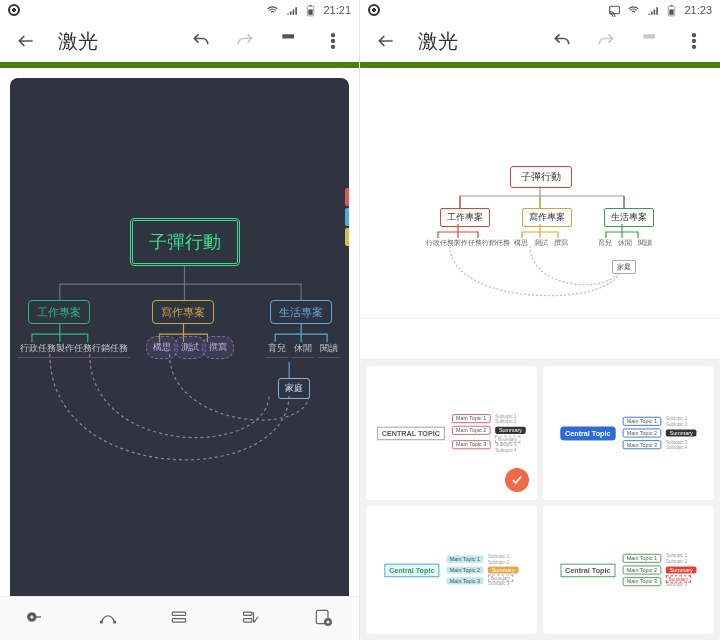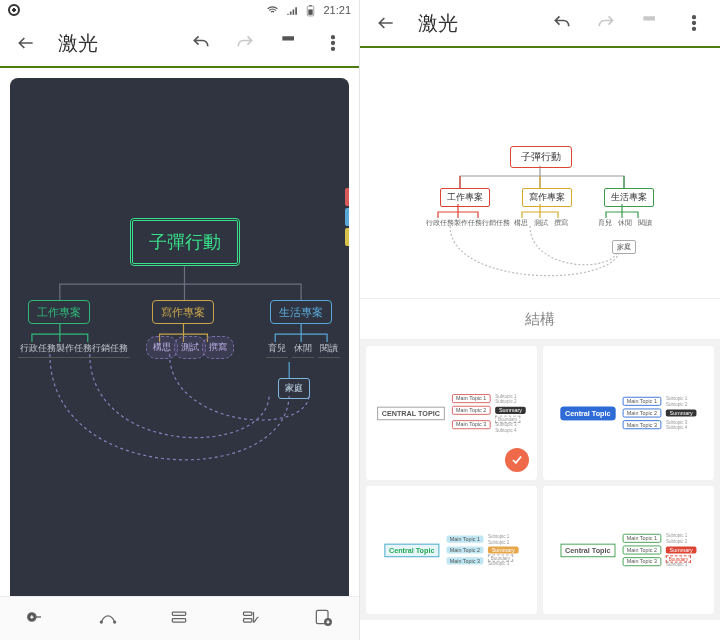--- a/index.html
+++ b/index.html
@@ -24,21 +24,21 @@
   .aperture {
     width: 12px; height: 12px; border-radius: 50%;
     background: radial-gradient(circle, #333 30%, transparent 32%);
     border: 2px solid #333;
   }
   .sys svg { width: 13px; height: 13px; }
 
   
   .appbar {
     height: 48px; display: flex; align-items: center;
-    padding: 0 6px; gap: 4px; border-bottom: 2px solid #4d7c0f;
+    padding: 0 6px; gap: 4px; border-bottom: 6px solid #4d7c0f;
   }
   .appbar .title { font-size: 20px; color: #333; flex: 1; margin-left: 8px; }
   .ibtn {
     width: 40px; height: 40px; display: flex;
     align-items: center; justify-content: center;
     color: #555; cursor: pointer;
   }
   .ibtn.disabled { color: #c8c8c8; }
   .ibtn svg { width: 20px; height: 20px; stroke: currentColor; fill: none; stroke-width: 2; }
 
@@ -271,20 +271,41 @@
       <svg viewBox="0 0 24 24">
           <rect x="4" y="4" width="14" height="16" rx="2"></rect>
           <circle cx="18" cy="18" r="4" fill="#555"></circle>
           <path d="M18 16v4M16 18h4" stroke="#fff" stroke-width="1.5"></path>
         </svg>
     </div>
   </div>
 </div>
 
 <div class="pane right">
+  <div class="status">
+    <div class="aperture"></div>
+    <div class="sys">
+      <svg viewBox="0 0 24 24">
+          <rect x="3" y="4" width="18" height="14" rx="2" fill="none" stroke="#555" stroke-width="2"></rect>
+          <path d="M3 18a6 6 0 016 6M3 14a10 10 0 0110 10" stroke="#555" fill="none" stroke-width="2"></path>
+        </svg>
+      <svg viewBox="0 0 24 24">
+          <path d="M3 9c5-5 13-5 18 0M6 12c3.5-3.5 8.5-3.5 12 0M9 15c1.8-1.8 4.2-1.8 6 0M12 18h0" stroke="#555" fill="none" stroke-width="2"></path>
+        </svg>
+      <svg viewBox="0 0 24 24">
+          <path d="M4 18h3v2H4zM9 14h3v6H9zM14 10h3v10h-3zM19 6h3v14h-3z" fill="#555"></path>
+        </svg>
+      <svg viewBox="0 0 24 24">
+          <rect x="6" y="4" width="12" height="18" rx="2" fill="none" stroke="#555"></rect>
+          <rect x="8" y="10" width="8" height="10" fill="#555"></rect>
+          <rect x="10" y="2" width="4" height="2" fill="#555"></rect>
+        </svg>
+      <span>21:23</span>
+    </div>
+  </div>
 
   <div class="appbar">
     <div class="ibtn">
       <svg viewBox="0 0 24 24">
           <path d="M20 12H4M10 6l-6 6 6 6"></path>
         </svg>
     </div>
     <div class="title">激光</div>
     <div class="ibtn">
       <svg viewBox="0 0 24 24">
@@ -334,21 +355,20 @@
     <span class="lc-leaf" style="left:154px">構思</span>
     <span class="lc-leaf" style="left:174px">測試</span>
     <span class="lc-leaf" style="left:194px">撰寫</span>
     <span class="lc-leaf" style="left:238px">育兒</span>
     <span class="lc-leaf" style="left:258px">休閒</span>
     <span class="lc-leaf" style="left:278px">閱讀</span>
     <div class="lc-home">家庭</div>
   </div>
 
   <div class="tabs">
-    <div class="tab">結構</div>
   </div>
 
   <div class="grid">
 
     <div class="card">
       <div class="mm">
         <table>
             <tbody>
               <tr>
           <td rowspan="3" style="padding-right:6px"><span class="ct">CENTRAL TOPIC</span></td>

